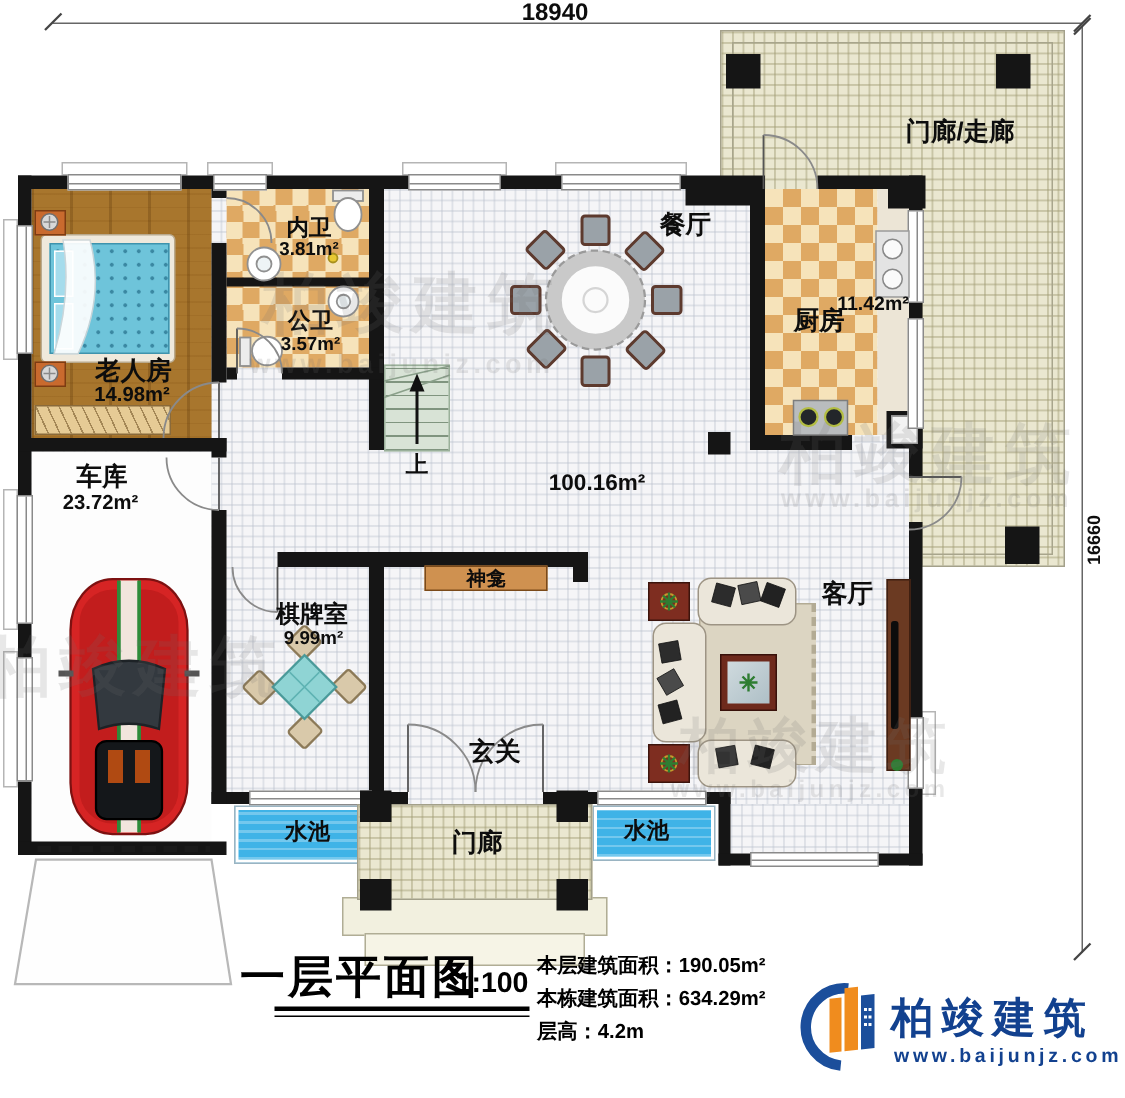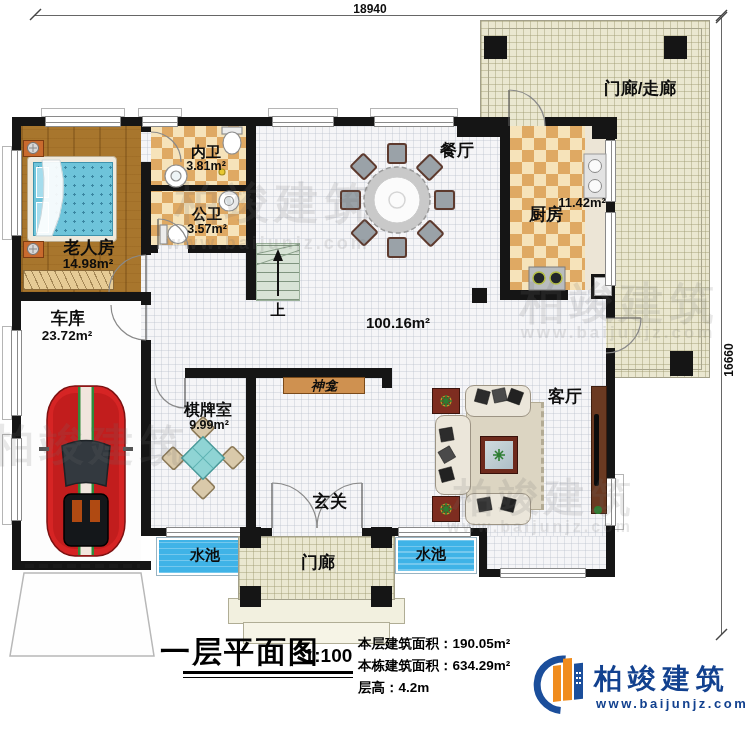--- a/index.html
+++ b/index.html
@@ -29,21 +29,21 @@
   .sofa{position:absolute;background:#ebe6da;border:1.5px solid #9d9484;border-radius:9px;z-index:7;box-sizing:border-box;}
   .titleblock{position:absolute;color:#000;z-index:80;}
 </style>
 </head>
 <body>
 
 <div class="plan">
 
   <div style="position:absolute;left:35px;top:15px;width:687px;height:1px;background:#666;z-index:2;"></div>
   <div style="position:absolute;left:721px;top:18px;width:1px;height:617px;background:#666;z-index:2;"></div>
-  <div class="lbl" style="left:370px;top:9px;font-size:12px;">18940</div>
+  <div class="lbl" style="left:370px;top:9px;font-size:16px;">18940</div>
   <div class="lbl" style="left:729px;top:360px;font-size:12px;transform:translate(-50%,-50%) rotate(-90deg);">16660</div>
 
   <div class="tile" style="left:480px;top:20px;width:230px;height:358px;"></div>
   <div style="position:absolute;left:488px;top:28px;width:214px;height:342px;border:1px solid #a8a58c;z-index:1;box-sizing:border-box;"></div>
 
   <div class="sill" style="left:41px;top:108px;width:84px;height:9px;"></div>
   <div class="sill" style="left:138px;top:108px;width:44px;height:9px;"></div>
   <div class="sill" style="left:268px;top:108px;width:70px;height:9px;"></div>
   <div class="sill" style="left:370px;top:108px;width:88px;height:9px;"></div>
   <div class="sill" style="left:2px;top:146px;width:10px;height:94px;"></div>
@@ -124,21 +124,21 @@
   </svg>
 
   <div style="position:absolute;left:27px;top:156px;width:90px;height:86px;background:#efe9dc;border:1.5px solid #b9a98c;border-radius:4px;z-index:7;box-sizing:border-box;"></div>
   <div style="position:absolute;left:33px;top:162px;width:80px;height:74px;background-color:#6ec4da;border:1.5px solid #3e93ad;z-index:7;box-sizing:border-box;background-image:radial-gradient(circle,rgba(15,85,115,.55) 1.2px,transparent 1.4px);background-size:9px 9px;"></div>
   <div style="position:absolute;left:36px;top:167px;width:13px;height:31px;background:#a5dcec;border:1.5px solid #fff;z-index:8;box-sizing:border-box;"></div>
   <div style="position:absolute;left:36px;top:202px;width:13px;height:31px;background:#a5dcec;border:1.5px solid #fff;z-index:8;box-sizing:border-box;"></div>
   <div style="position:absolute;left:23px;top:140px;width:21px;height:17px;background:#c96a2e;border:1px solid #7d3c12;z-index:7;box-sizing:border-box;"></div>
   <div style="position:absolute;left:23px;top:241px;width:21px;height:17px;background:#c96a2e;border:1px solid #7d3c12;z-index:7;box-sizing:border-box;"></div>
   <div style="position:absolute;left:23px;top:270px;width:91px;height:20px;background-color:#e6cb95;border:1px solid #8a6a3a;z-index:7;box-sizing:border-box;background-image:repeating-linear-gradient(65deg,rgba(110,80,35,.55) 0 1px,transparent 1px 7px);"></div>
   <div style="position:absolute;left:283px;top:377px;width:82px;height:17px;background:#cf9150;border:1px solid #7a4a1a;z-index:8;box-sizing:border-box;display:flex;align-items:center;justify-content:center;">
-    <span class="lbl" style="position:static;transform:none;font-size:13px;font-style:italic;">神龛</span>
+    <span class="lbl" style="position:static;transform:none;font-size:13px;">神龛</span>
   </div>
   <div style="position:absolute;left:591px;top:386px;width:16px;height:128px;background:#6b3a22;border:1px solid #3f1f10;z-index:7;box-sizing:border-box;"></div>
   <div style="position:absolute;left:594px;top:414px;width:5px;height:72px;background:#0c0c0c;border-radius:2px;z-index:8;"></div>
   <div class="sofa" style="left:465px;top:385px;width:66px;height:32px;"></div>
   <div class="sofa" style="left:435px;top:415px;width:36px;height:80px;"></div>
   <div class="sofa" style="left:465px;top:493px;width:66px;height:32px;"></div>
   <div style="position:absolute;left:466px;top:402px;width:78px;height:108px;background:#dcd5c2;border:1px solid #b3ab94;border-right:3px dashed #b3ab94;z-index:6;box-sizing:border-box;"></div>
   <div style="position:absolute;left:480px;top:436px;width:38px;height:38px;background:#6e2a1c;border:1px solid #38110a;z-index:8;box-sizing:border-box;"></div>
   <div style="position:absolute;left:485px;top:441px;width:28px;height:28px;background:linear-gradient(135deg,#cfdade,#aebfc6);z-index:8;"></div>
   <div style="position:absolute;left:432px;top:388px;width:28px;height:26px;background:#7e2d20;border:1px solid #3c140c;z-index:8;box-sizing:border-box;"></div>

